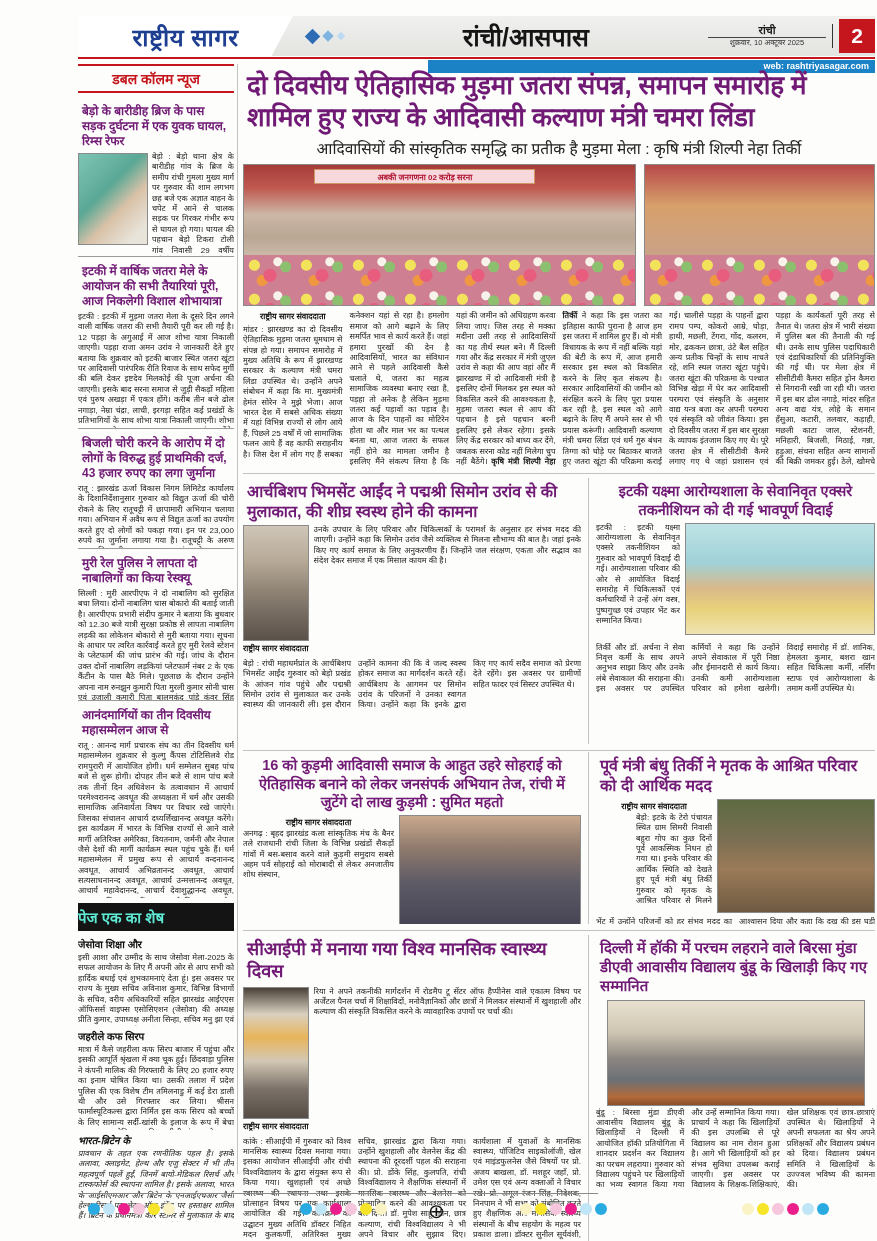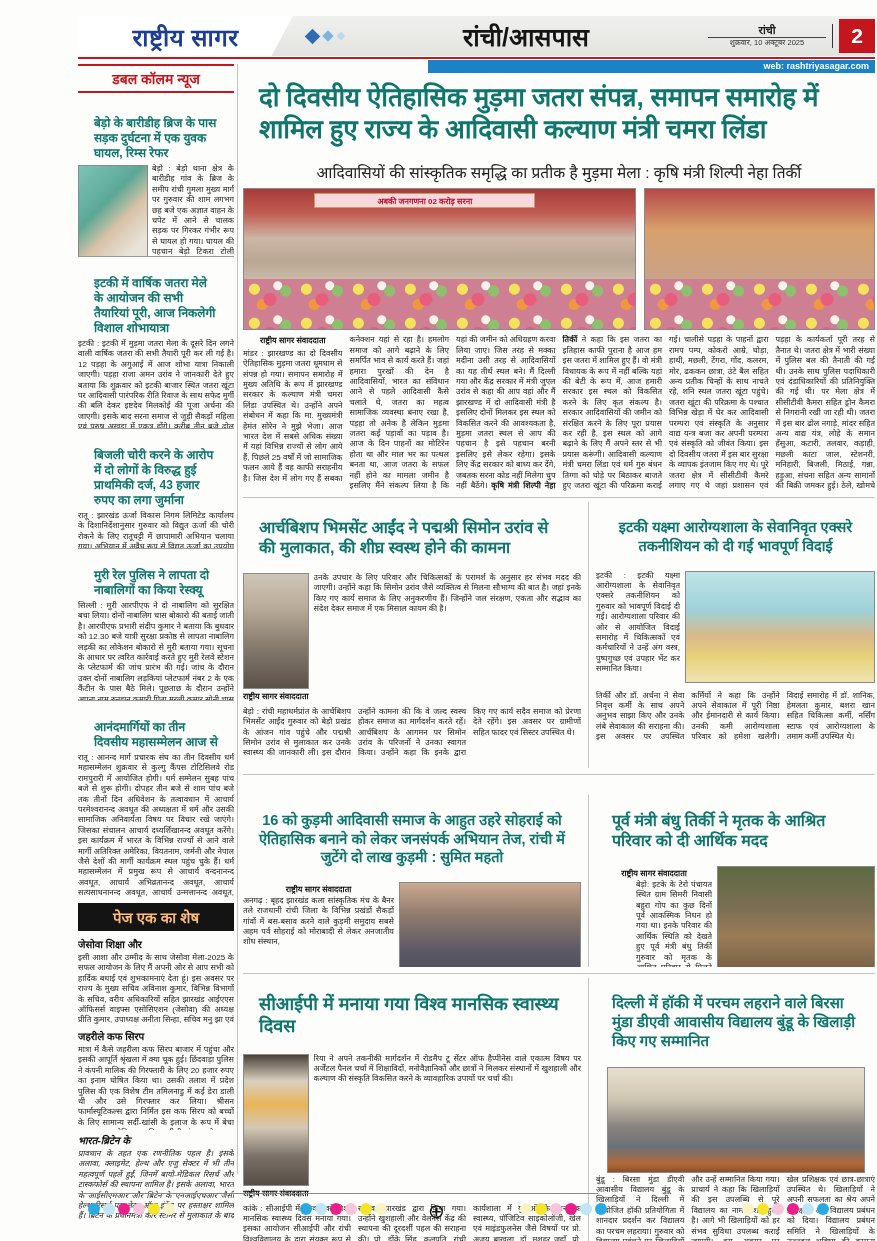--- a/index.html
+++ b/index.html
@@ -26,33 +26,33 @@
   .redline{position:absolute;left:78px;top:57px;width:797px;height:2px;background:#c5161d;}
   .webstrip{position:absolute;left:428px;top:60px;width:447px;height:13px;background:#1b82c6;
     color:#fff;font-size:9px;font-weight:bold;text-align:right;line-height:13px;padding-right:6px;box-sizing:border-box;}
 
   
   .leftcol{position:absolute;left:78px;top:64px;width:156px;}
   .colrule{position:absolute;left:237px;top:64px;width:1px;height:1110px;background:#c2c2c0;}
   .main{position:absolute;left:243px;top:66px;width:632px;}
 
   
-  h1,h2,h3,h4{margin:16px;color:#0f766e;}
+  h1,h2,h3,h4{margin:4px;color:#701a75;}
   .body{font-size:8px;line-height:1.3;text-align:justify;color:#222;overflow:hidden;}
   .byline{display:block;text-align:center;font-weight:bold;font-size:8px;color:#111;margin:1px 0 2px;}
   .photo{position:relative;border:1px solid #8a8a8a;box-sizing:border-box;overflow:hidden;}
 
   
   .lc-box{border-top:2px solid #c5161d;border-bottom:2px solid #c5161d;text-align:center;
     font-size:14px;font-weight:bold;color:#c5161d;padding:3px 0;margin-bottom:4px;}
   .lc-art{border-bottom:1px solid #9a9a9a;padding:3px 0 4px;}
   .lc-art h3{font-size:12px;line-height:1.25;margin-bottom:3px;}
   .ph-accident{float:left;width:70px;height:92px;margin:1px 4px 1px 0;
     background:linear-gradient(135deg,#7ec4b4 0%,#5ba896 40%,#d9c2a8 62%,#e8e4da 88%);}
-  .banner-rest{background:#141414;color:#fdba74;text-align:center;font-size:15px;font-weight:bold;
+  .banner-rest{background:#141414;color:#5eead4;text-align:left;font-size:15px;font-weight:bold;
     padding:4px 0;margin:5px 0 3px;}
   .rest-title{font-size:10px;font-weight:bold;text-align:left;margin:3px 0 2px;color:#101010;}
 
   
   .main-h1{font-size:26px;line-height:1.22;font-weight:bold;letter-spacing:-0.2px;}
   .main-h2{font-size:15.5px;font-weight:normal;color:#222;margin:4px 0 5px;text-align:center;}
   .photo-row{display:flex;gap:8px;height:142px;margin-bottom:5px;}
   .ph-main{flex:0 0 393px;}
   .ph-honor{flex:1;}
   .crowd{position:absolute;left:0;top:0;right:0;height:64%;}
@@ -204,21 +204,21 @@
       <article class="blk-r">
         <h2 class="blk-hl-sm">इटकी यक्ष्मा आरोग्यशाला के सेवानिवृत एक्सरे तकनीशियन को दी गई भावपूर्ण विदाई</h2>
         <div class="media-row">
           <div class="side-text body" style="height:116px;">इटकी : इटकी यक्ष्मा आरोग्यशाला के सेवानिवृत एक्सरे तकनीशियन को गुरुवार को भावपूर्ण विदाई दी गई। आरोग्यशाला परिवार की ओर से आयोजित विदाई समारोह में चिकित्सकों एवं कर्मचारियों ने उन्हें अंग वस्त्र, पुष्पगुच्छ एवं उपहार भेंट कर सम्मानित किया।</div>
           <div class="photo ph-xray"></div>
         </div>
         <div class="body cols-3 gap-b" style="height:84px;">तिर्की और डॉ. अर्चना ने सेवा निवृत्त कर्मी के साथ अपने अनुभव साझा किए और उनके लंबे सेवाकाल की सराहना की। इस अवसर पर उपस्थित कर्मियों ने कहा कि उन्होंने अपने सेवाकाल में पूरी निष्ठा और ईमानदारी से कार्य किया। उनकी कमी आरोग्यशाला परिवार को हमेशा खलेगी। विदाई समारोह में डॉ. शानिक, हेमलता कुमार, बशरा खान सहित चिकित्सा कर्मी, नर्सिंग स्टाफ एवं आरोग्यशाला के तमाम कर्मी उपस्थित थे।</div>
       </article>
     </div>
 
-    <div class="row" style="height:172px;overflow:hidden;border-top:1px solid #c2c2c0;padding-top:20px;">
+    <div class="row" style="height:172px;overflow:hidden;border-top:1px solid #c2c2c0;padding-top:1px;">
       <article class="blk-l">
         <h2 class="blk-hl-sm">16 को कुड़मी आदिवासी समाज के आहुत उहरे सोहराई को ऐतिहासिक बनाने को लेकर जनसंपर्क अभियान तेज, रांची में जुटेंगे दो लाख कुड़मी : सुमित महतो</h2>
         <div class="media-row">
           <div class="side-text">
             <span class="byline">राष्ट्रीय सागर संवाददाता</span>
             <div class="body" style="height:100px;">अनगढ़ : बृहद झारखंड कला सांस्कृतिक मंच के बैनर तले राजधानी रांची जिला के विभिन्न प्रखंडों सैकड़ों गांवों में बस-बसाव करने वाले कुड़मी समुदाय सबसे अहम पर्व सोहराई को मोराबादी से लेकर अनजातीय शोध संस्थान,</div>
           </div>
           <div class="photo ph-kudmi"></div>
         </div>
 

